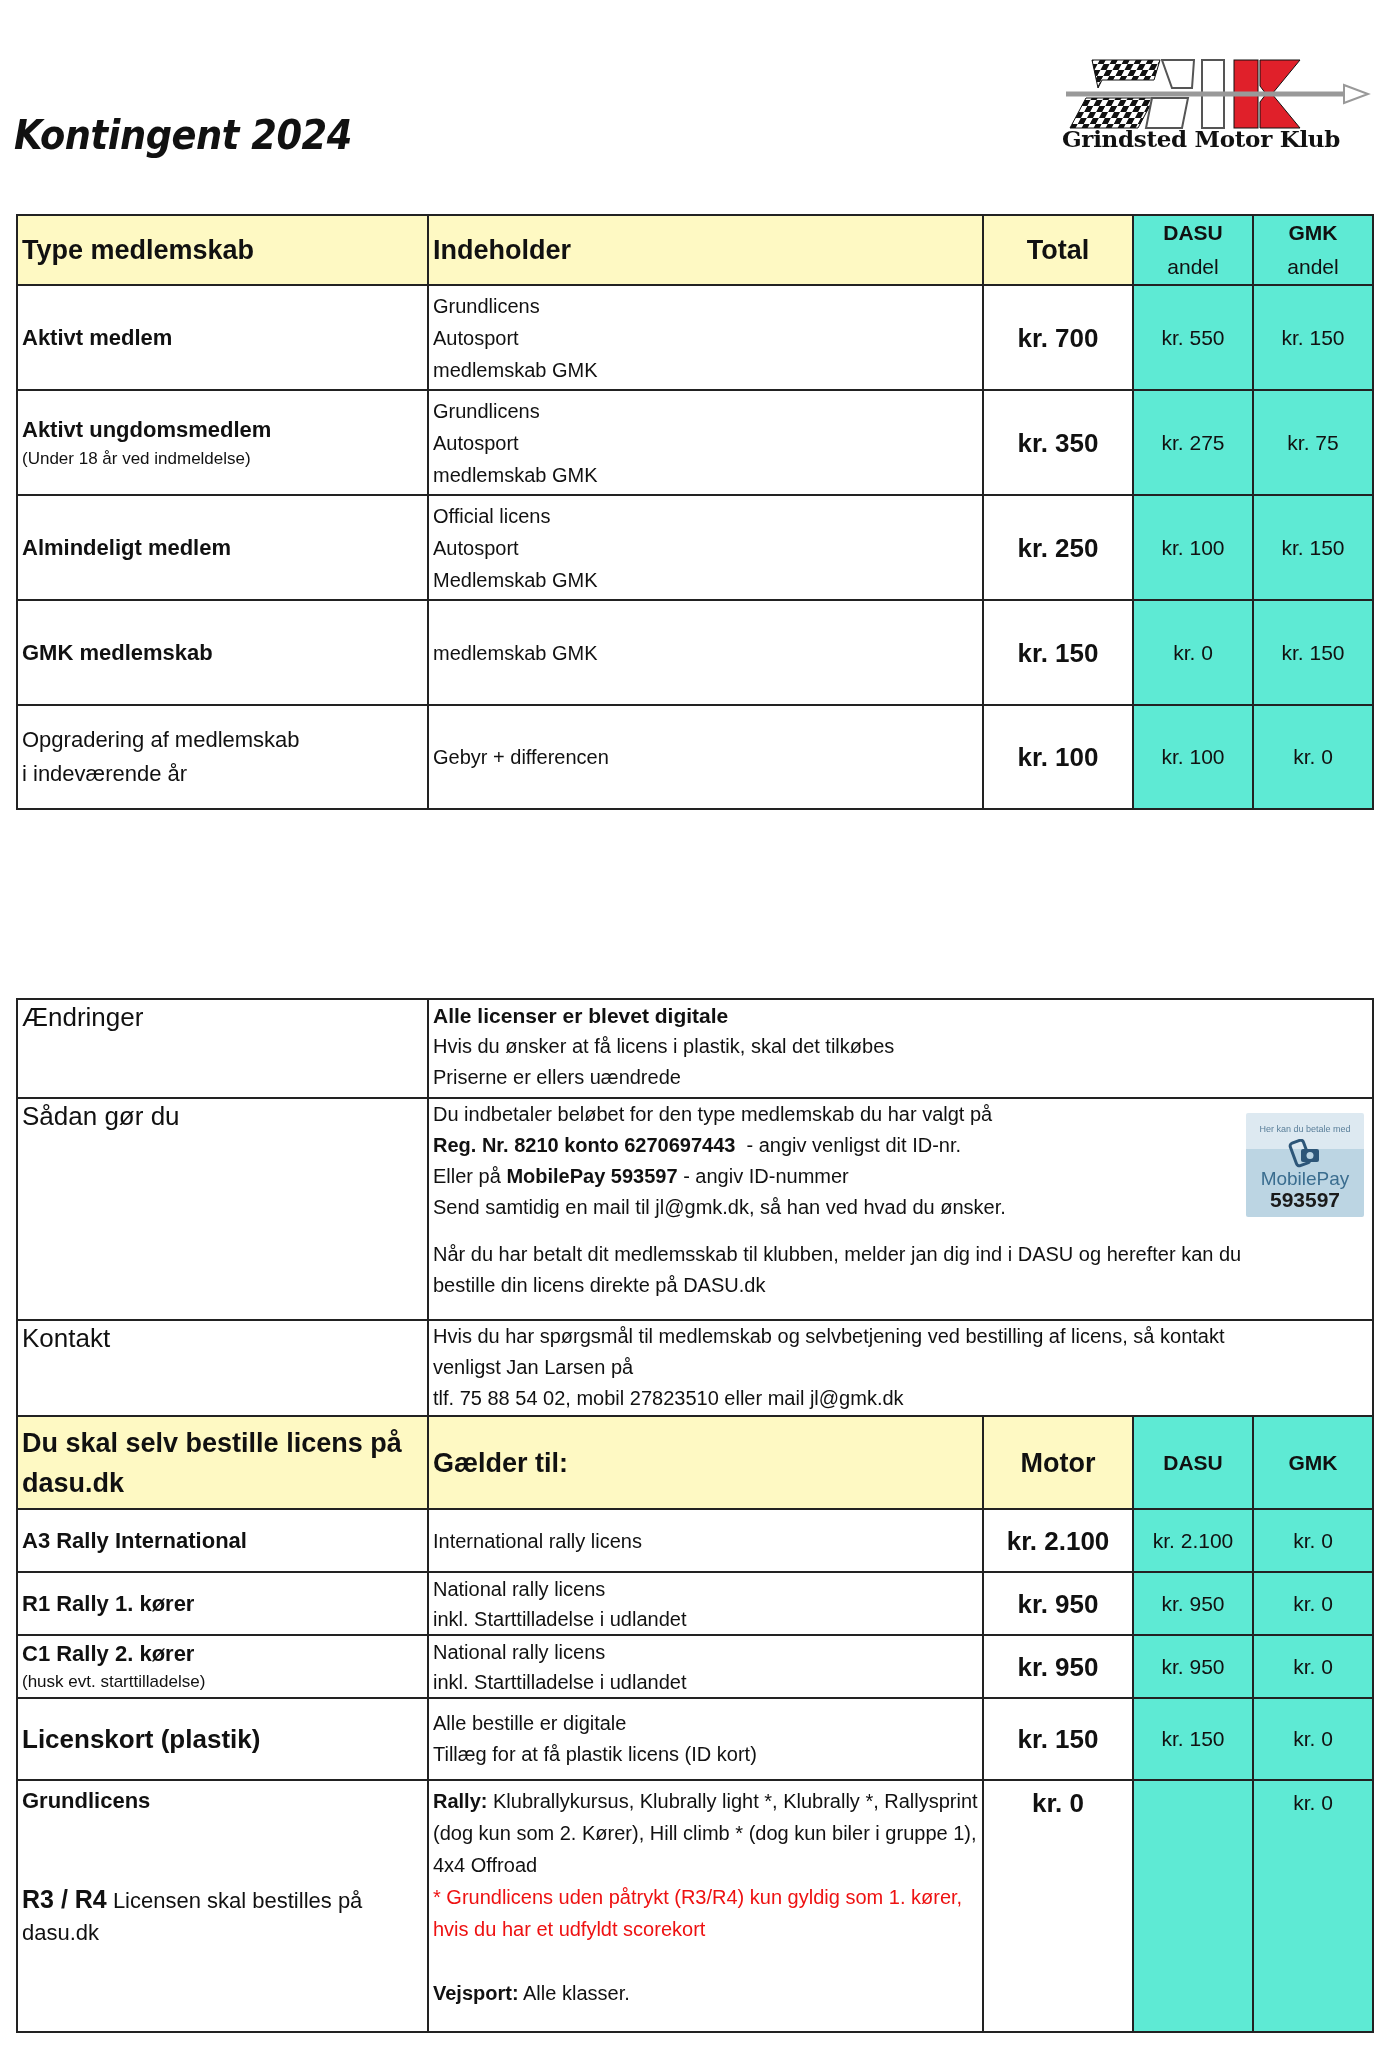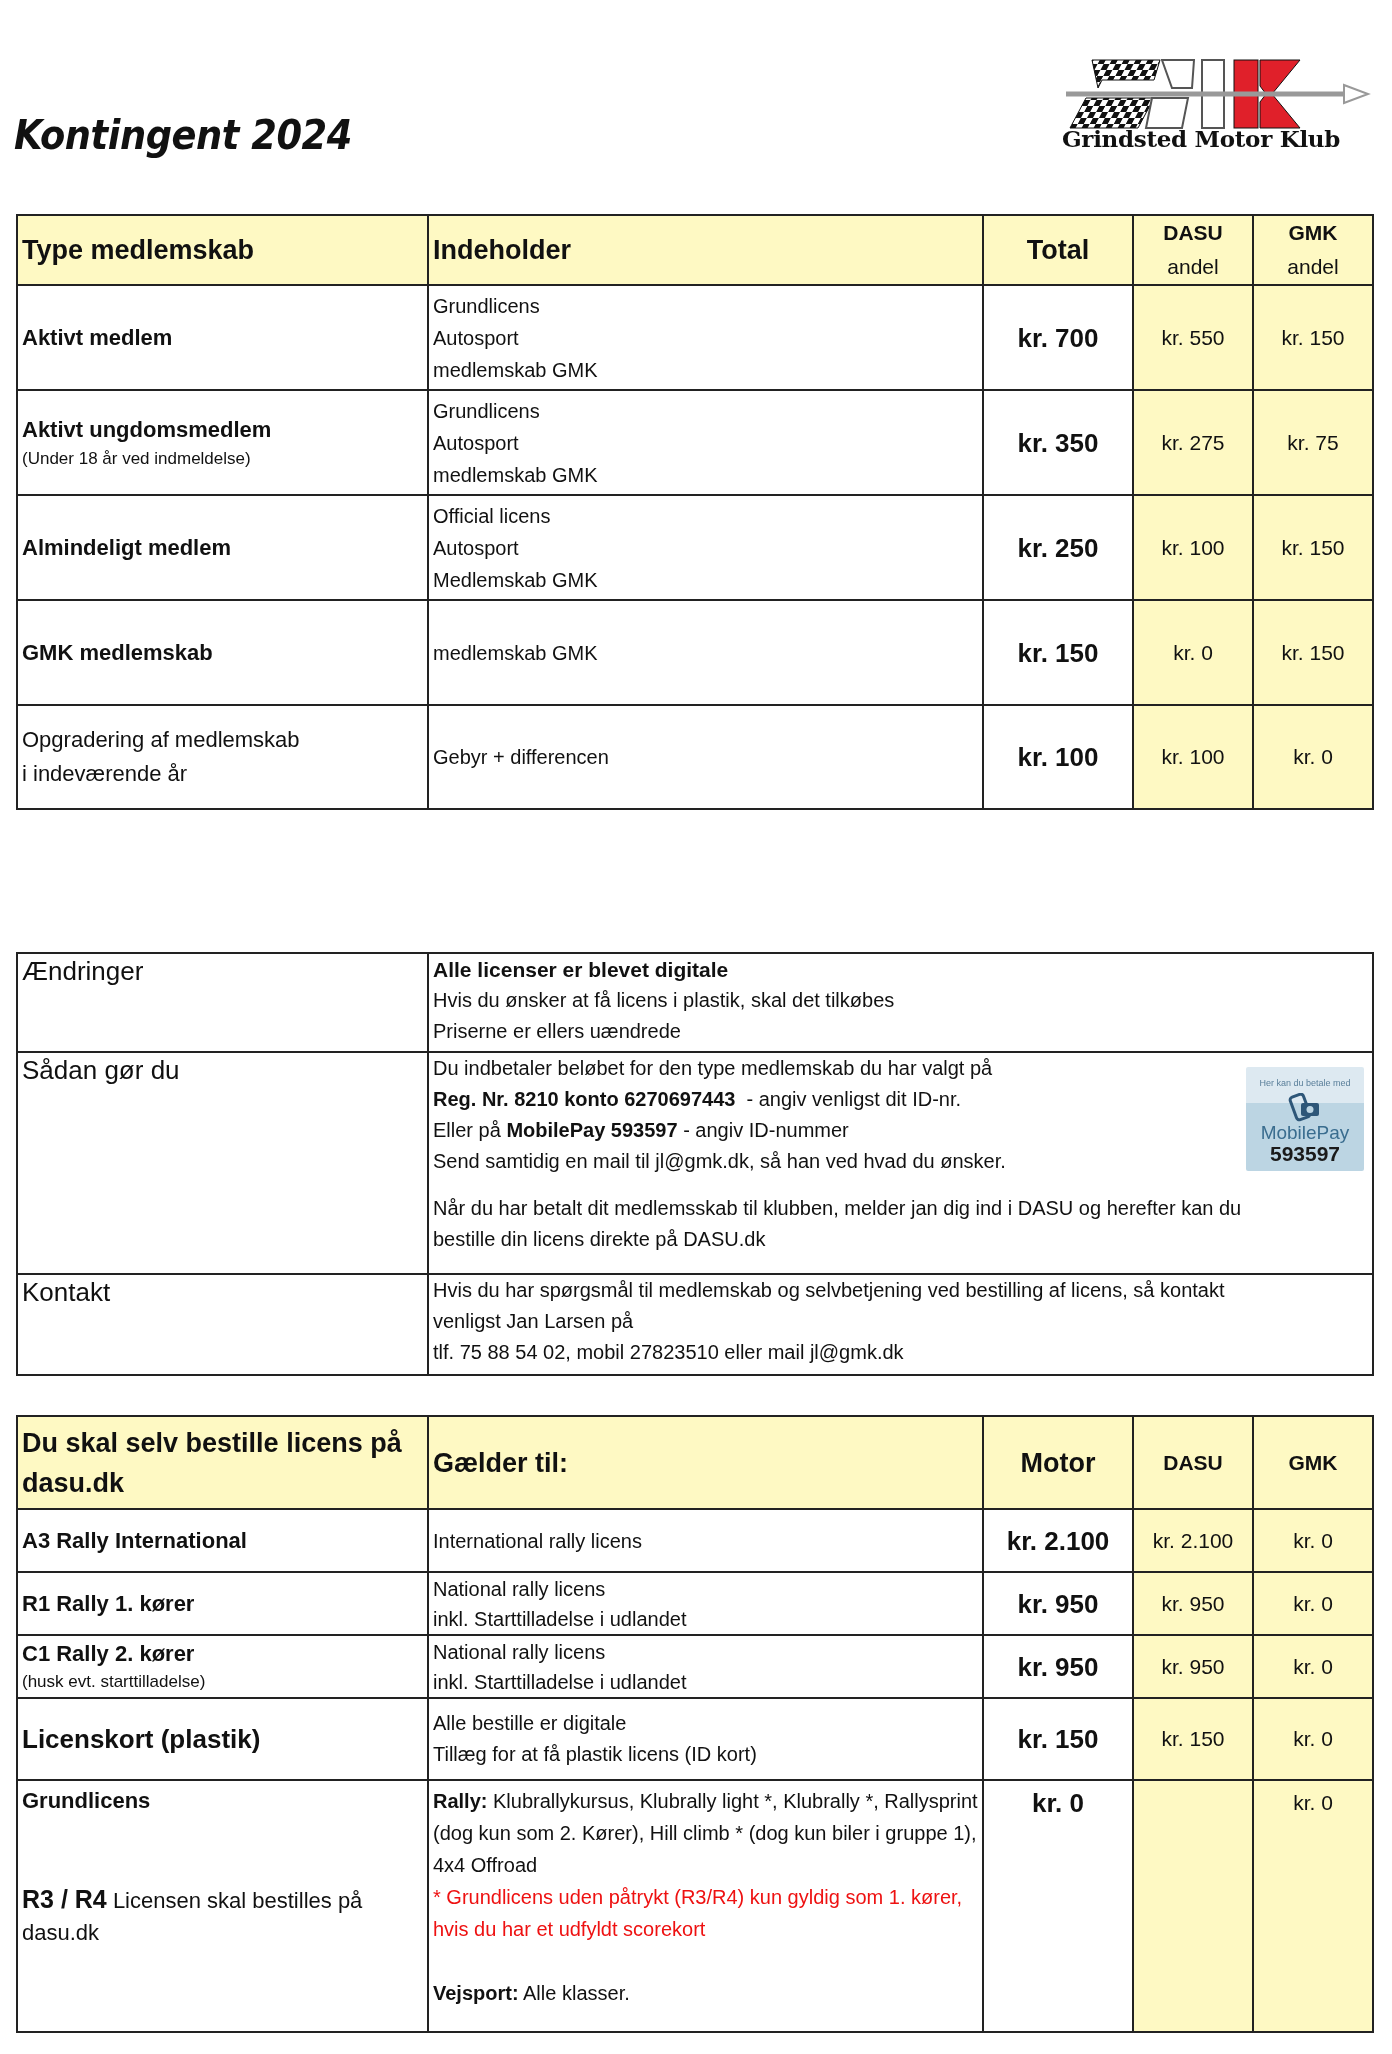--- a/index.html
+++ b/index.html
@@ -15,39 +15,39 @@
     .logo { position: absolute; left: 1062px; top: 52px; width: 322px; height: 112px; }
     .logo-name {
       position: absolute; left: 0; bottom: 12px; width: 322px; 
       font-family: "DejaVu Serif", serif; font-weight: bold; font-size: 23px; color: #111;
       letter-spacing: -0.3px;
     }
 
     table { position: absolute; left: 16px; border-collapse: collapse; table-layout: fixed; }
     td { border: 2px solid #222; padding: 0 4px; vertical-align: middle; font-size: 20px; line-height: 32px; }
     .yellow { background: #fef9c3; }
-    .grey { background: #fef9c3; }
+    .grey { background: #5eead4; }
     .hdr { font-weight: bold; font-size: 27px; }
     .hdr-small { font-weight: bold; font-size: 21px; text-align: center; line-height: 34px; }
     .hdr-small .sub { font-weight: normal; }
     .name { font-weight: bold; font-size: 22px; }
     .name-plain { font-size: 22px; line-height: 34px; }
     .note { font-size: 17px; line-height: 26px; }
     .total { font-weight: bold; font-size: 26px; text-align: center; }
     .share { font-size: 21px; text-align: center; }
     .top { vertical-align: top; }
     .red { color: #ee1111; }
     .b { font-weight: bold; }
 
     #t1 { top: 214px; width: 1356px; }
     #t1 tr.h { height: 70px; }
     #t1 tr.r { height: 105px; }
     #t1 tr.r.last { height: 104px; }
 
-    #t2 { top: 952px; width: 1356px; padding-left: 20px; }
+    #t2 { top: 998px; width: 1356px; padding-left: 20px; }
     #t2 .label { font-size: 26px; vertical-align: top; line-height: 34px; }
     #t2 .txt { font-size: 20px; line-height: 31px; vertical-align: top; }
 
     #t3 { top: 1415px; width: 1356px; }
     #t3 tr.h { height: 93px; }
     #t3 td.hdr { line-height: 40px; }
 
     .mp {
       float: right; width: 118px; height: 104px; margin: 14px 4px 0 10px;
       background: linear-gradient(#dde9f1 0%, #dde9f1 35%, #bcd5e3 35%, #bcd5e3 100%);

